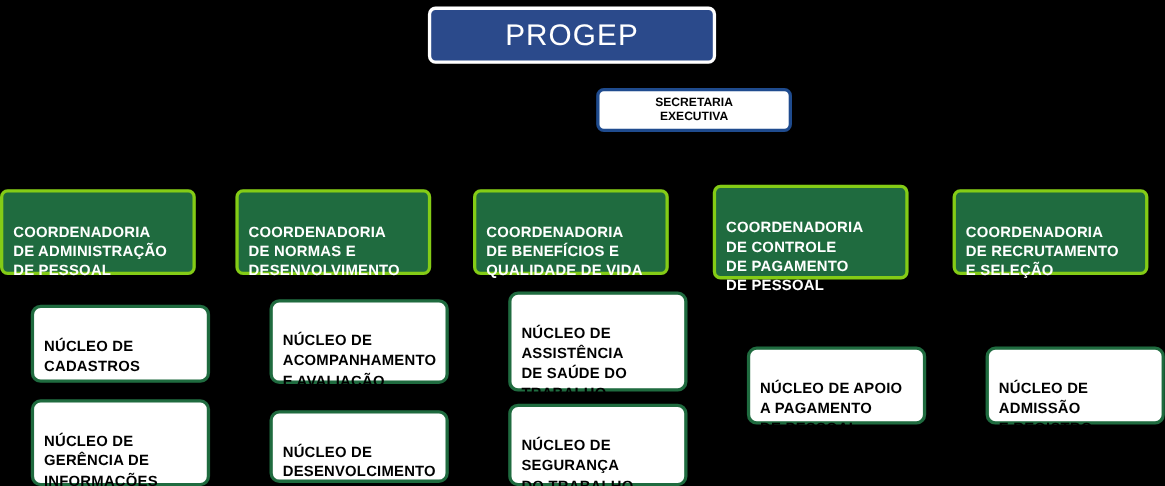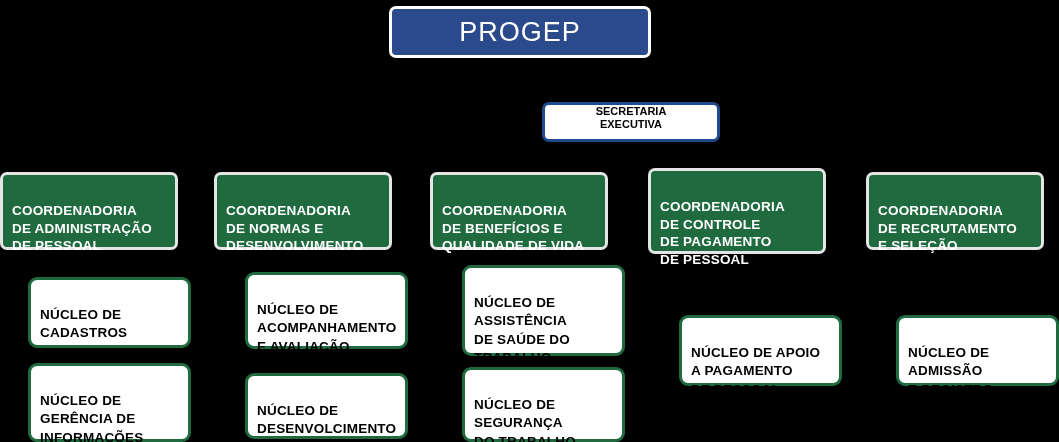--- a/index.html
+++ b/index.html
@@ -50,34 +50,33 @@
     top: 80px;
     width: 178px;
     height: 40px;
     background: #ffffff;
     border: 3px solid #1f4b8e;
     border-radius: 7px;
     box-sizing: border-box;
     display: flex;
     flex-direction: column;
     align-items: center;
-    justify-content: flex-start;
+    justify-content: center;
     color: #000000;
     font-size: 11px;
     font-weight: bold;
     line-height: 1.15;
     text-align: center;
-    margin-top: 22px;
   }
 
   
   .coord-box {
     position: absolute;
     background: #1f6b3f;
-    border: 3px solid #e5e5e5;
+    border: 3px solid #84cc16;
     border-radius: 7px;
     box-sizing: border-box;
     color: #ffffff;
     font-size: 13.5px;
     font-weight: bold;
     line-height: 1.32;
     padding: 9px 0 0 9px;
     letter-spacing: 0.2px;
   }
 

